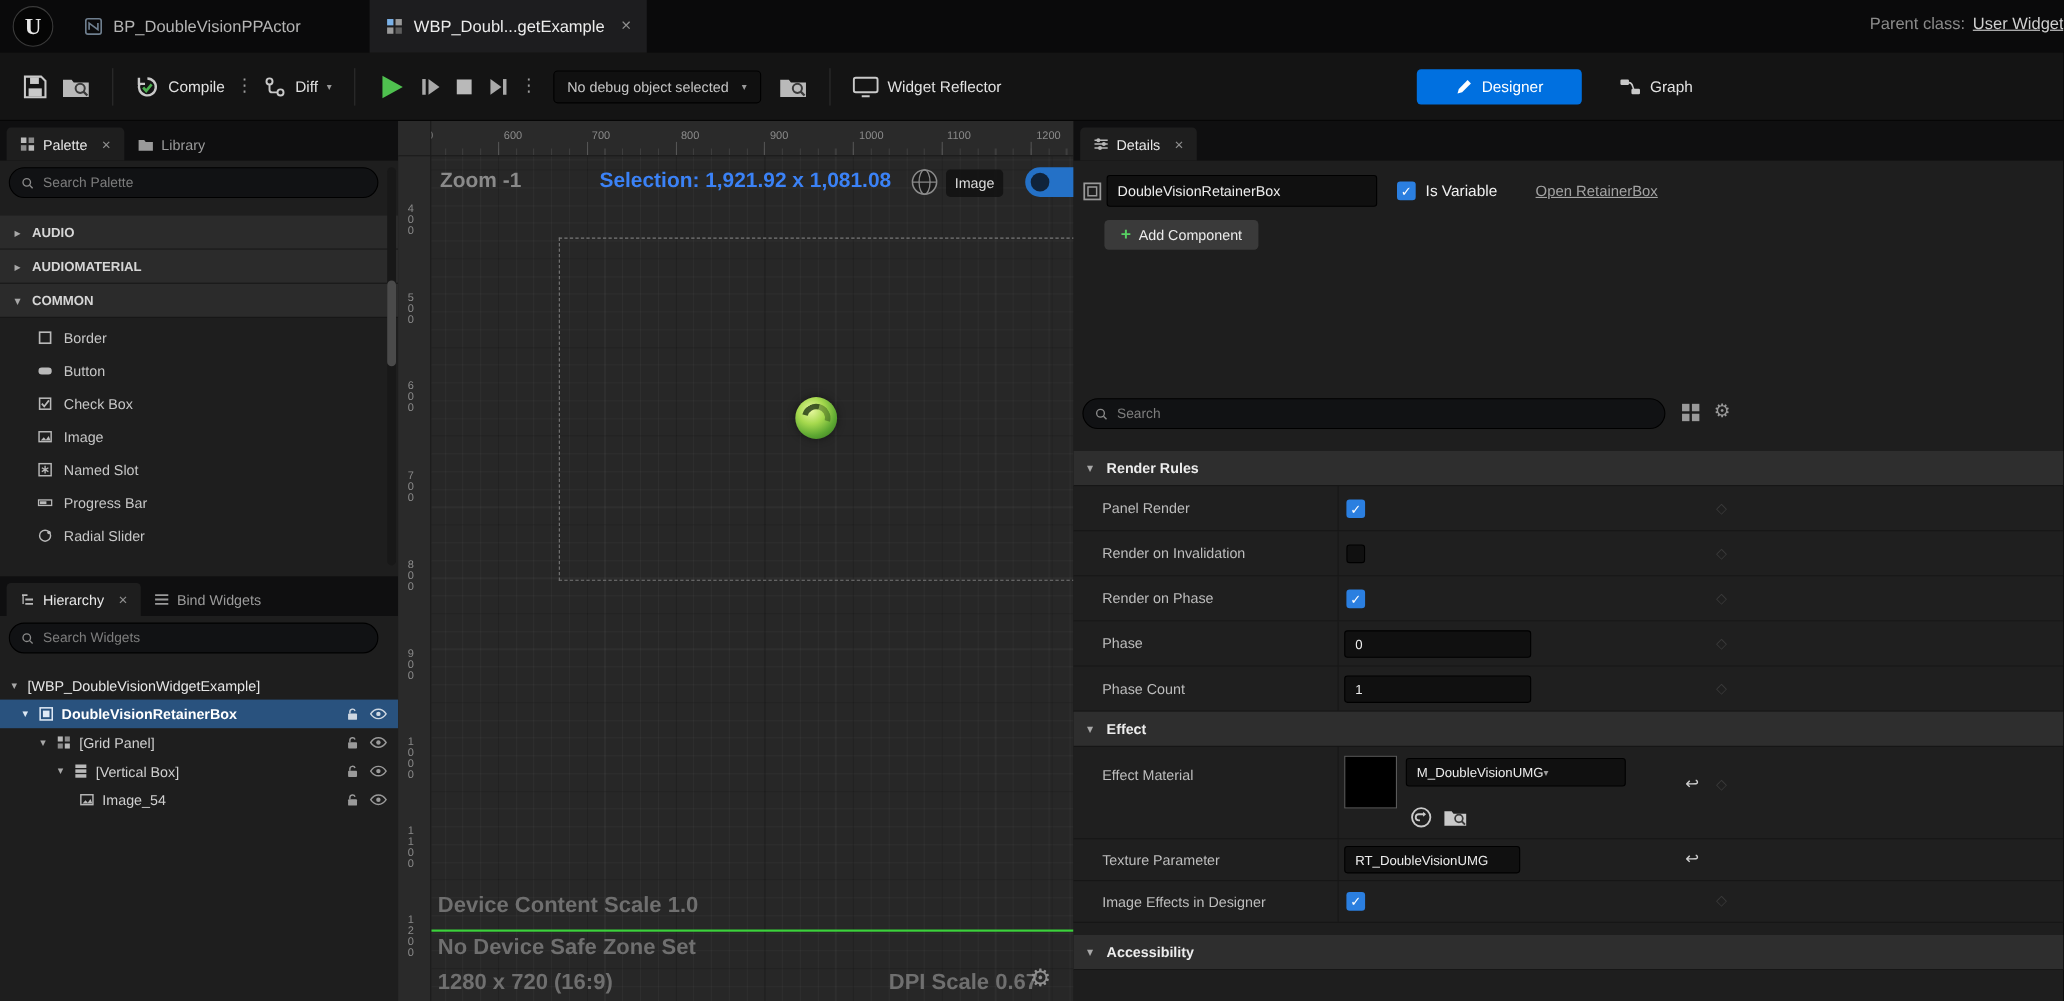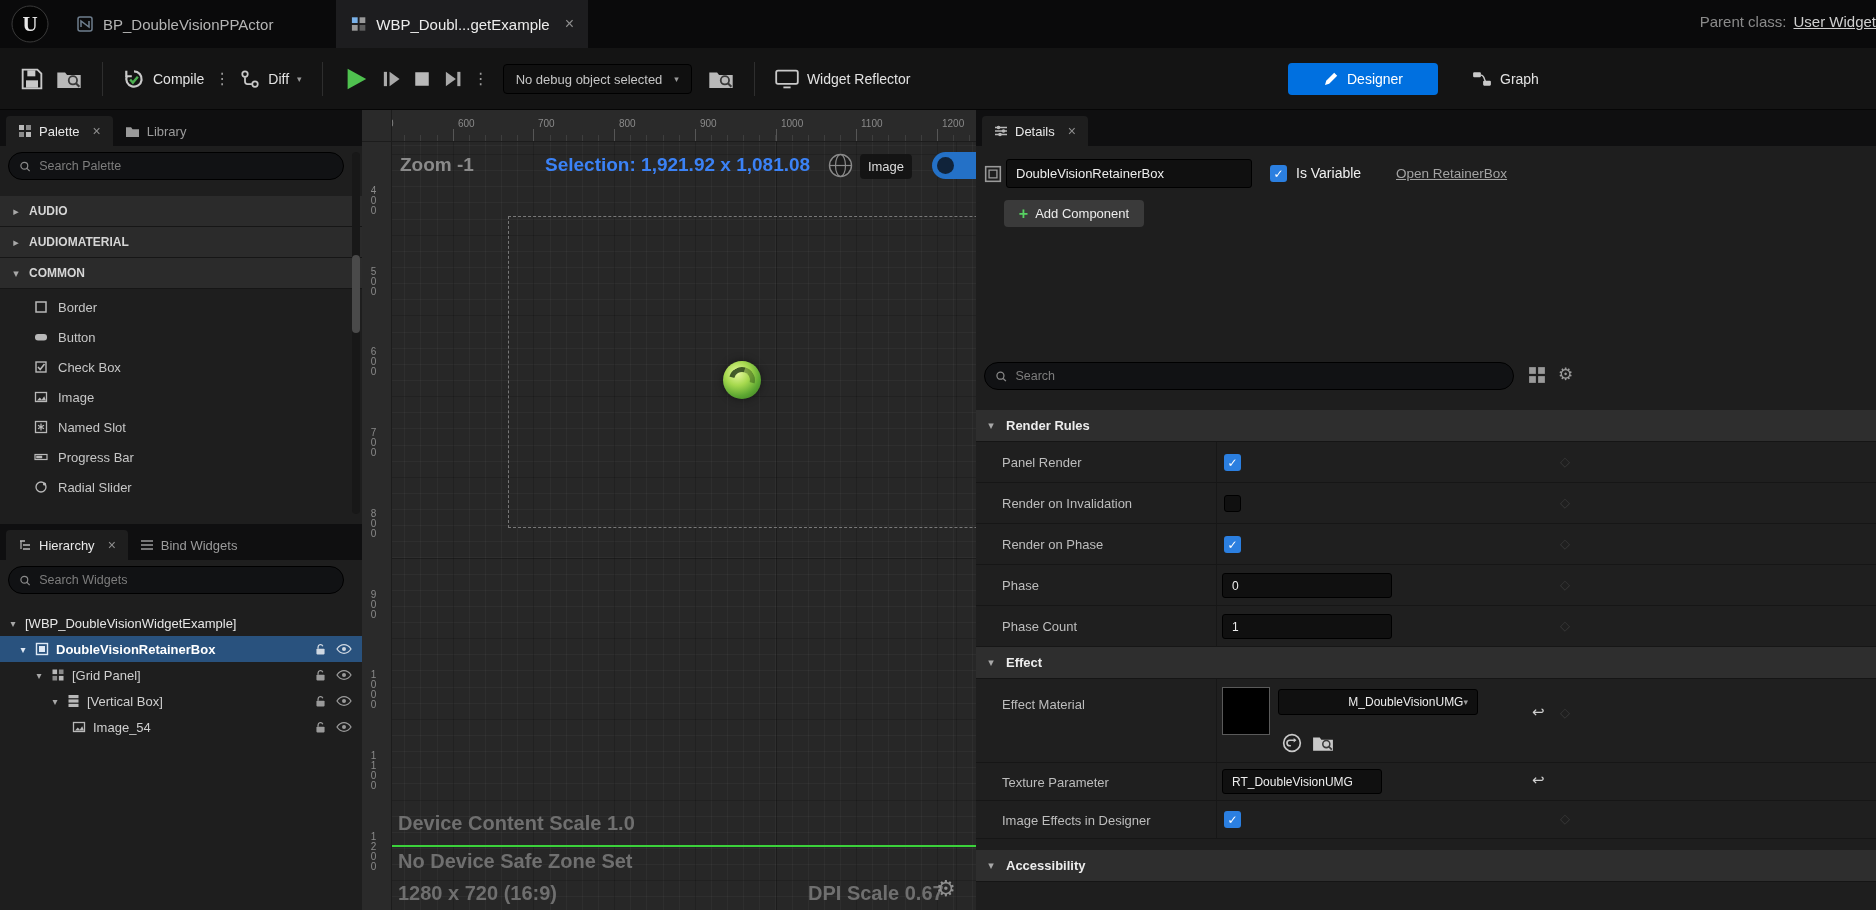--- a/index.html
+++ b/index.html
@@ -112,21 +112,21 @@
   .drow{position:absolute;left:0;width:900px;background:#1f1f1f;border-bottom:1px solid #161616}
   .drow::after{content:"";position:absolute;left:240px;top:0;bottom:0;width:1px;background:#171717}
   .dlabel{position:absolute;left:26px;top:50%;transform:translateY(-50%);font-size:13px;color:#bdbdbd;white-space:nowrap}
   .drow.tall .dlabel{top:18px;transform:none}
   .dcheck{position:absolute;width:17px;height:17px;border-radius:3px;display:flex;align-items:center;justify-content:center;font-size:12px}
   .dcheck.on{background:#2b7fe0;color:#fff}
   .dcheck.off{background:#101010;border:1px solid #000}
   .dinput{position:absolute;height:25px;background:#101010;border:1px solid #000;border-radius:3px;color:#ededed;
           font-size:12px;padding:0 9px;font-family:inherit}
   .combo{position:absolute;height:26px;background:#101010;border:1px solid #000;border-radius:3px;display:flex;
-         align-items:center;justify-content:flex-end;padding:0 9px;font-size:12px;color:#ededed}
+         align-items:center;justify-content:flex-start;padding:0 9px;font-size:12px;color:#ededed}
   .thumb{position:absolute;left:246px;top:8px;width:48px;height:48px;background:#000;border:1px solid #5a5a5a}
   .diamond{position:absolute;color:#3a3a3a;font-size:13px}
   .revert{position:absolute;color:#cfcfcf;font-size:15px}
   svg{display:block}
 </style>
 </head>
 <body>
 
 <div id="app">
 

